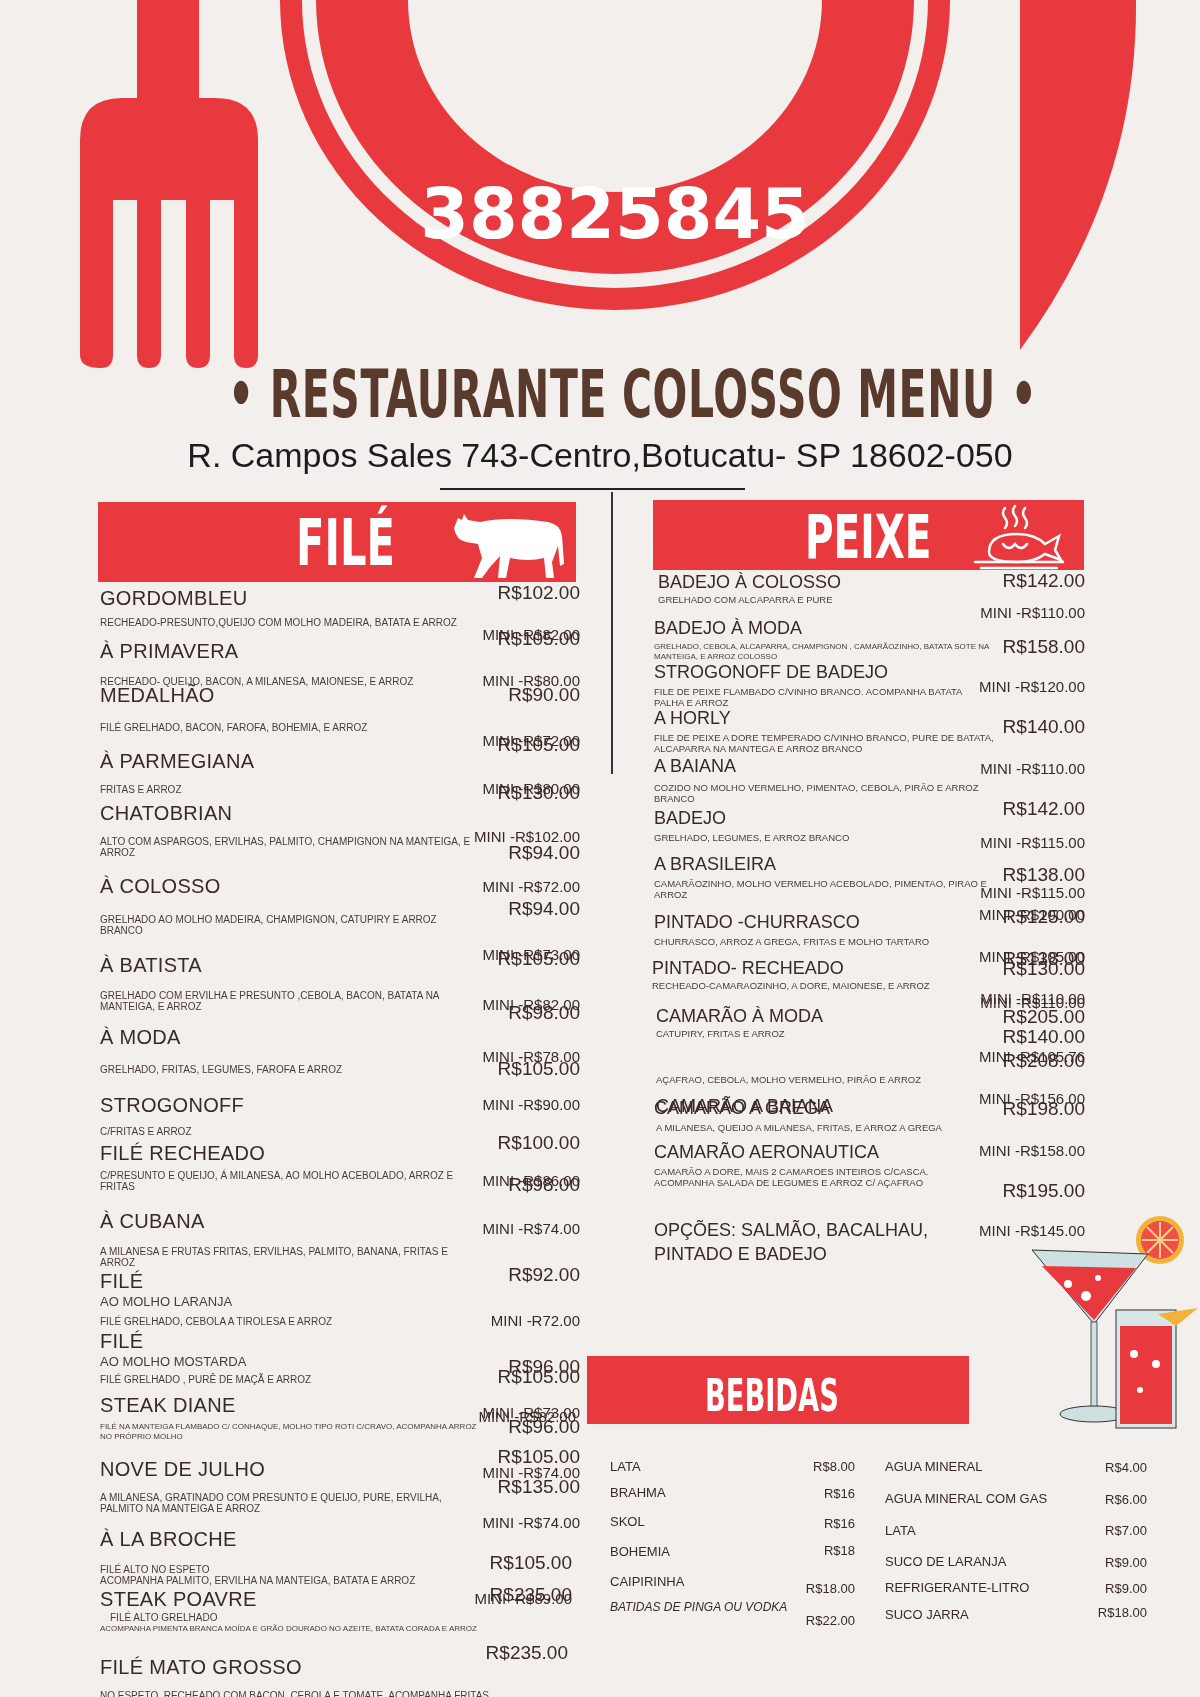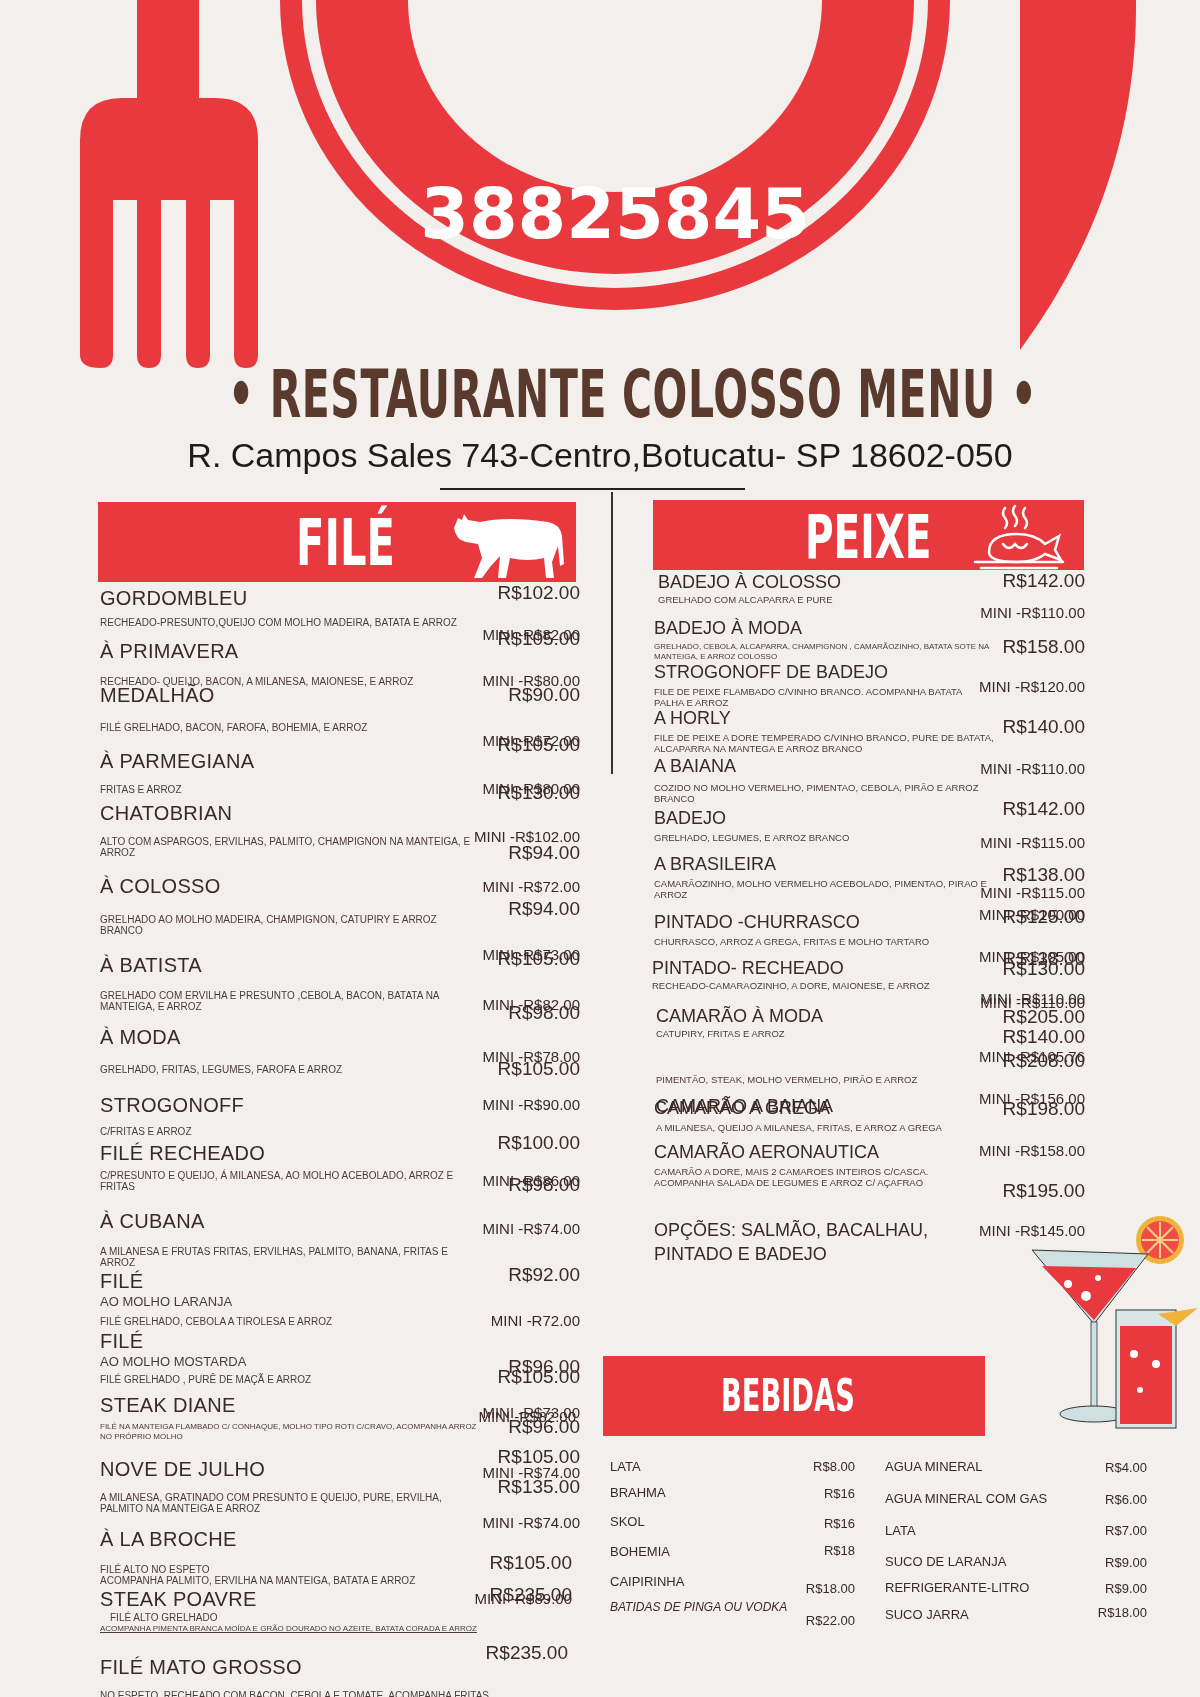--- a/index.html
+++ b/index.html
@@ -134,21 +134,21 @@
 <div class="mini" style="right:620px;top:1514px;">MINI -R$74.00</div>
 <div class="name" style="left:100px;top:1528px;">À LA BROCHE</div>
 <div class="desc" style="left:100px;top:1564px;white-space:pre-line;">FILÉ ALTO NO ESPETO
 ACOMPANHA PALMITO, ERVILHA NA MANTEIGA, BATATA E ARROZ</div>
 <div class="price" style="right:628px;top:1552px;">R$105.00</div>
 
 <div class="name" style="left:100px;top:1588px;">STEAK POAVRE</div>
 <div class="desc" style="left:100px;top:1612px;margin-left:10px;">FILÉ ALTO GRELHADO</div>
 <div class="price" style="right:628px;top:1584px;">R$235.00</div>
 <div class="mini" style="right:628px;top:1590px;">MINI -R$89.00</div>
-<div class="desc" style="left:100px;top:1624px;font-size:8px;line-height:10px;text-decoration:underline;">ACOMPANHA PIMENTA BRANCA MOÍDA E GRÃO DOURADO NO AZEITE, BATATA CORADA E ARROZ</div>
+<div class="desc" style="left:100px;top:1624px;font-size:8px;line-height:10px;">ACOMPANHA PIMENTA BRANCA MOÍDA E GRÃO DOURADO NO AZEITE, BATATA CORADA E ARROZ</div>
 
 <div class="price" style="right:632px;top:1642px;">R$235.00</div>
 <div class="name" style="left:100px;top:1656px;">FILÉ MATO GROSSO</div>
 <div class="desc" style="left:100px;top:1690px;width:480px;">NO ESPETO, RECHEADO COM BACON, CEBOLA E TOMATE. ACOMPANHA FRITAS</div>
 
 <div class="banner" style="left:653px;top:500px;width:431px;height:70px;">
   <div class="banner-title" style="left:152px;top:2px;font-size:60px;transform:scaleX(0.65);">PEIXE</div>
   <svg style="position:absolute;left:316px;top:2px" width="100" height="68" viewBox="0 0 100 68">
     <g fill="none" stroke="#fff" stroke-width="2.5" stroke-linecap="round">
       <path d="M36 6 q-4 5 0 10 q4 5 0 10"></path>
@@ -207,21 +207,21 @@
 <div class="mini" style="right:115px;top:990px;">MINI -R$110.00</div>
 <div class="mini" style="right:115px;top:994px;">MINI -R$110.00</div>
 <div class="p-name" style="left:656px;top:1006px;">CAMARÃO À MODA</div>
 <div class="price" style="right:115px;top:1006px;">R$205.00</div>
 <div class="p-desc" style="left:656px;top:1028px;">CATUPIRY, FRITAS E ARROZ</div>
 <div class="price" style="right:115px;top:1026px;">R$140.00</div>
 
 <div class="mini" style="right:115px;top:1048px;">MINI -R$105.76</div>
 <div class="price" style="right:115px;top:1050px;">R$208.00</div>
 <div class="p-name" style="left:656px;top:1052px;margin-top:44px;">CAMARÃO A BAIANA</div>
-<div class="p-desc" style="left:656px;top:1074px;">PIMENTÃO, STEAK, MOLHO VERMELHO, PIRÃO E ARROZ</div>
+<div class="p-desc" style="left:656px;top:1074px;">AÇAFRAO, CEBOLA, MOLHO VERMELHO, PIRÃO E ARROZ</div>
 
 <div class="mini" style="right:115px;top:1090px;">MINI -R$156.00</div>
 <div class="price" style="right:115px;top:1098px;">R$198.00</div>
 <div class="p-name" style="left:654px;top:1098px;">CAMARÃO A GREGA</div>
 <div class="p-desc" style="left:656px;top:1122px;width:360px;">A MILANESA, QUEIJO A MILANESA, FRITAS, E ARROZ A GREGA</div>
 
 <div class="mini" style="right:115px;top:1142px;">MINI -R$158.00</div>
 <div class="p-name" style="left:654px;top:1142px;">CAMARÃO AERONAUTICA</div>
 <div class="p-desc" style="left:654px;top:1166px;width:330px;">CAMARÃO A DORE, MAIS 2 CAMAROES INTEIROS C/CASCA. ACOMPANHA SALADA DE LEGUMES E ARROZ C/ AÇAFRAO</div>
 <div class="price" style="right:115px;top:1180px;">R$195.00</div>
@@ -246,21 +246,21 @@
   <rect x="63" y="108" width="6" height="88" fill="#cfe0e2" stroke="#333" stroke-width="0.8"></rect>
   <ellipse cx="66" cy="200" rx="34" ry="8" fill="#cfe0e2" stroke="#333" stroke-width="1"></ellipse>
   <rect x="88" y="96" width="60" height="118" fill="#d8e6e8" stroke="#333" stroke-width="1"></rect>
   <rect x="92" y="112" width="52" height="98" fill="#e8393e"></rect>
   <circle cx="106" cy="140" r="4" fill="#fff"></circle>
     <circle cx="128" cy="150" r="4" fill="#fff"></circle>
     <circle cx="112" cy="176" r="3" fill="#fff"></circle>
   <path d="M130 100 L170 94 L148 112 Z" fill="#f2b33d"></path>
 </svg>
 
-<div class="banner" style="left:603px;top:1356px;width:382px;height:80px;">
+<div class="banner" style="left:587px;top:1356px;width:382px;height:68px;">
   <div class="banner-title" style="left:118px;top:14px;font-size:44px;transform:scaleX(0.62);">BEBIDAS</div>
 </div>
 
 <div class="bev" style="left:610px;top:1459px;">LATA</div>
 <div class="bev" style="right:345px;top:1459px;">R$8.00</div>
 <div class="bev" style="left:610px;top:1485px;">BRAHMA</div>
 <div class="bev" style="right:345px;top:1486px;">R$16</div>
 <div class="bev" style="left:610px;top:1514px;">SKOL</div>
 <div class="bev" style="right:345px;top:1516px;">R$16</div>
 <div class="bev" style="left:610px;top:1544px;">BOHEMIA</div>

